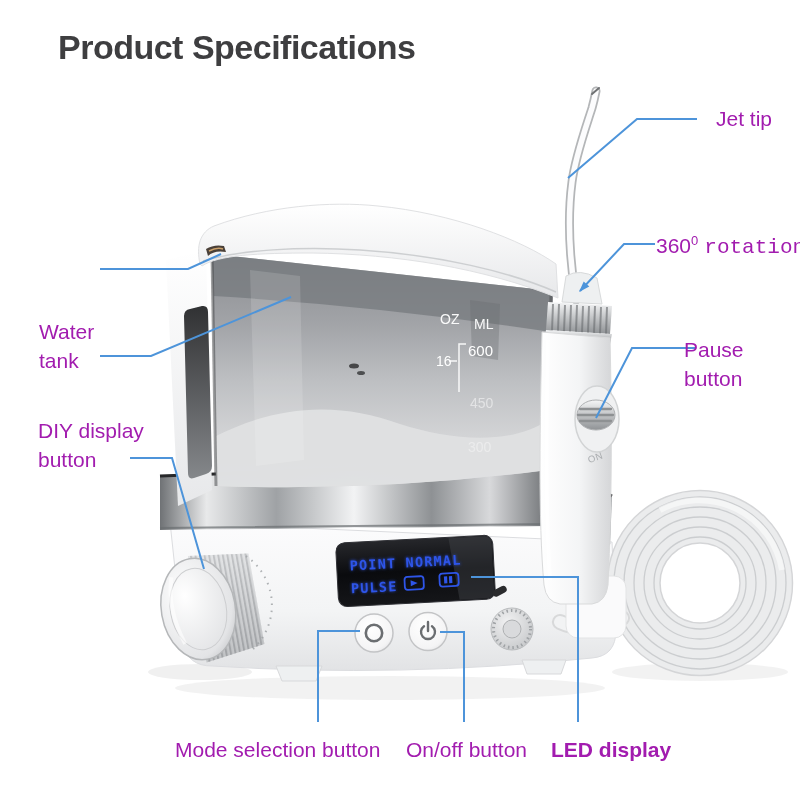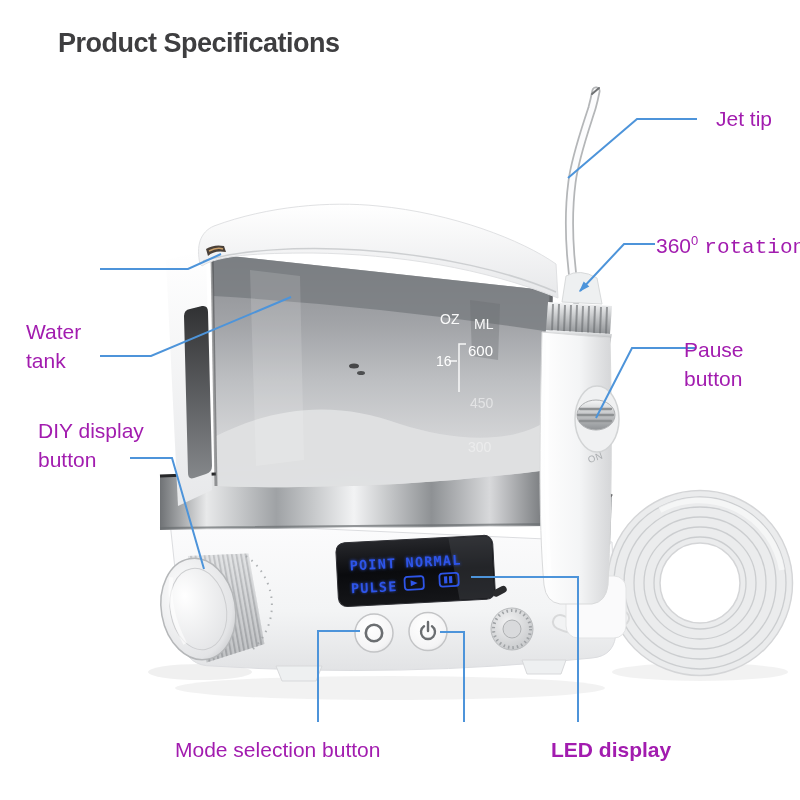--- a/index.html
+++ b/index.html
@@ -1,24 +1,24 @@
 <!DOCTYPE html>
 <html><head>
 <meta charset="utf-8">
 <style>
   html,body{margin:0;padding:0;background:#ffffff;}
   .canvas{position:relative;width:800px;height:800px;background:#ffffff;overflow:hidden;
           font-family:"Liberation Sans", sans-serif;}
   .canvas svg{position:absolute;left:0;top:0;}
-  .page-title{position:absolute;left:58px;top:28px;font-size:27px;font-weight:700;
+  .page-title{position:absolute;left:58px;top:28px;font-size:34px;font-weight:700;
               color:#3e3e40;letter-spacing:-0.5px;}
   .callout-label{position:absolute;font-size:21px;color:#a21caf;line-height:29px;white-space:nowrap;}
   .lbl-jet{left:716px;top:104px;}
   .lbl-magnet{left:38px;top:233px;}
-  .lbl-water{left:26px;top:317px;}
+  .lbl-water{left:39px;top:317px;}
   .lbl-diy{left:38px;top:416px;}
   .lbl-rot{left:656px;top:231px;}
   .lbl-rot .sup{font-size:13px;position:relative;top:-8px;}
   .lbl-rot .word{margin-left:6px;font-family:Liberation Mono, monospace;}
   .lbl-pause{left:684px;top:335px;}
   .lbl-mode{left:175px;top:735px;}
   .lbl-onoff{left:406px;top:735px;}
   .lbl-led{left:551px;top:735px;font-weight:bold;}
 </style>
 </head>
@@ -298,15 +298,16 @@
 <div class="callout-label lbl-rot">
   <span>360</span><span class="sup">0</span><span class="word">rotation</span>
 </div>
 
 <div class="callout-label lbl-pause">
   <div>Pause</div>
   <div>button</div>
 </div>
 
 <div class="callout-label lbl-mode">Mode selection button</div>
+<div class="callout-label lbl-onoff">On/off button</div>
 <div class="callout-label lbl-led">LED display</div>
 
 </div>
 
 </body></html>

